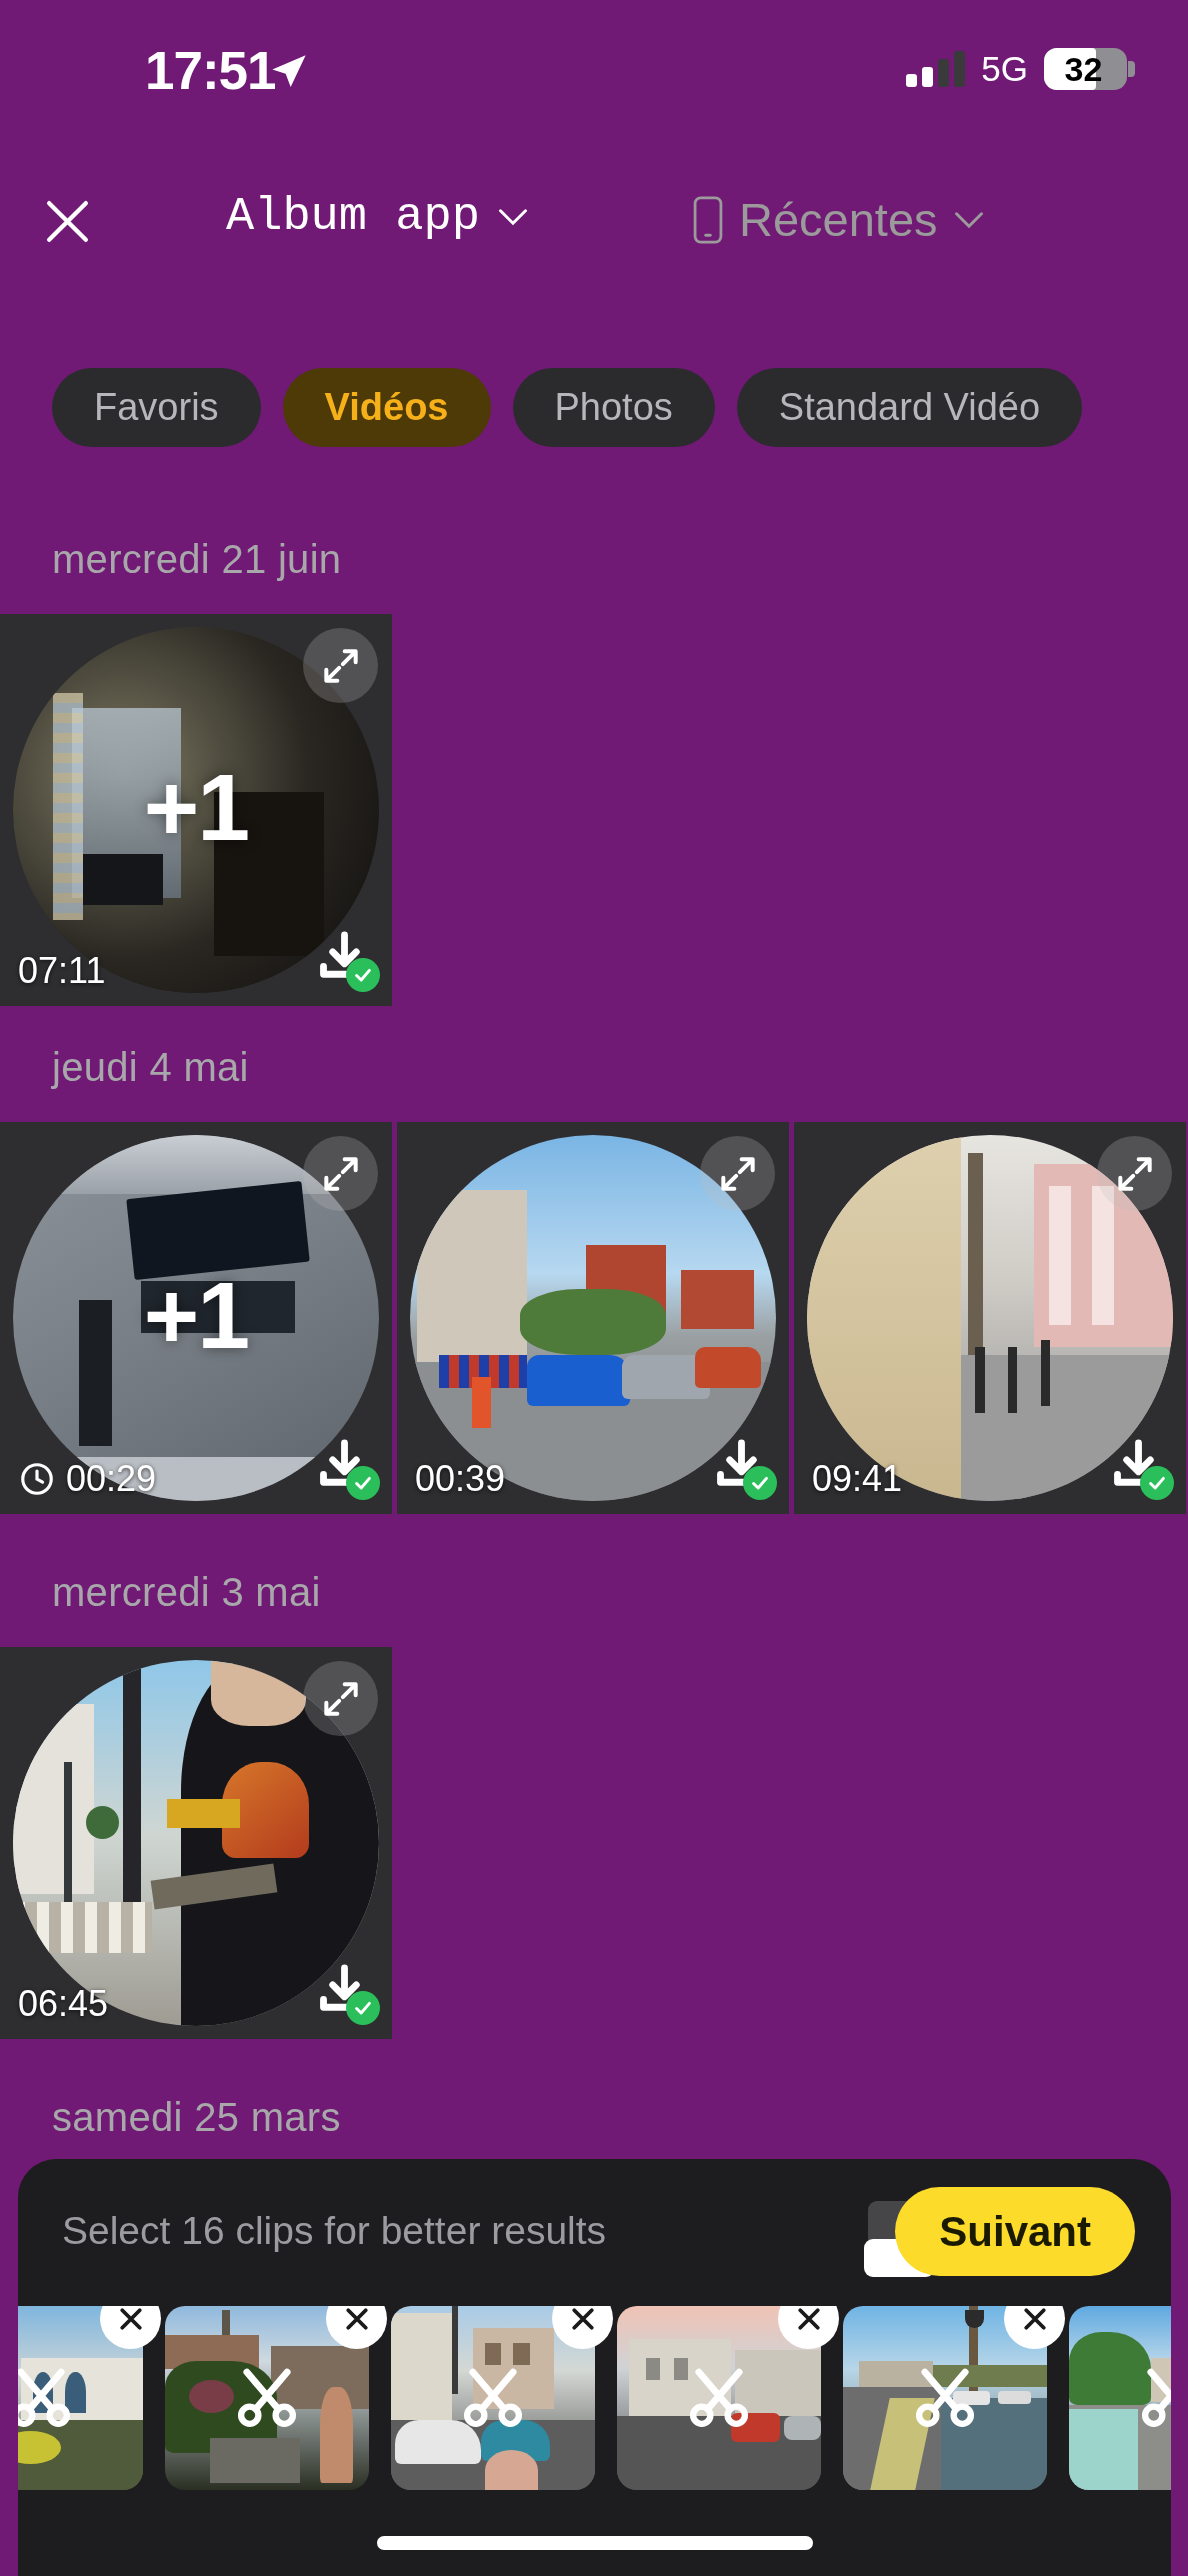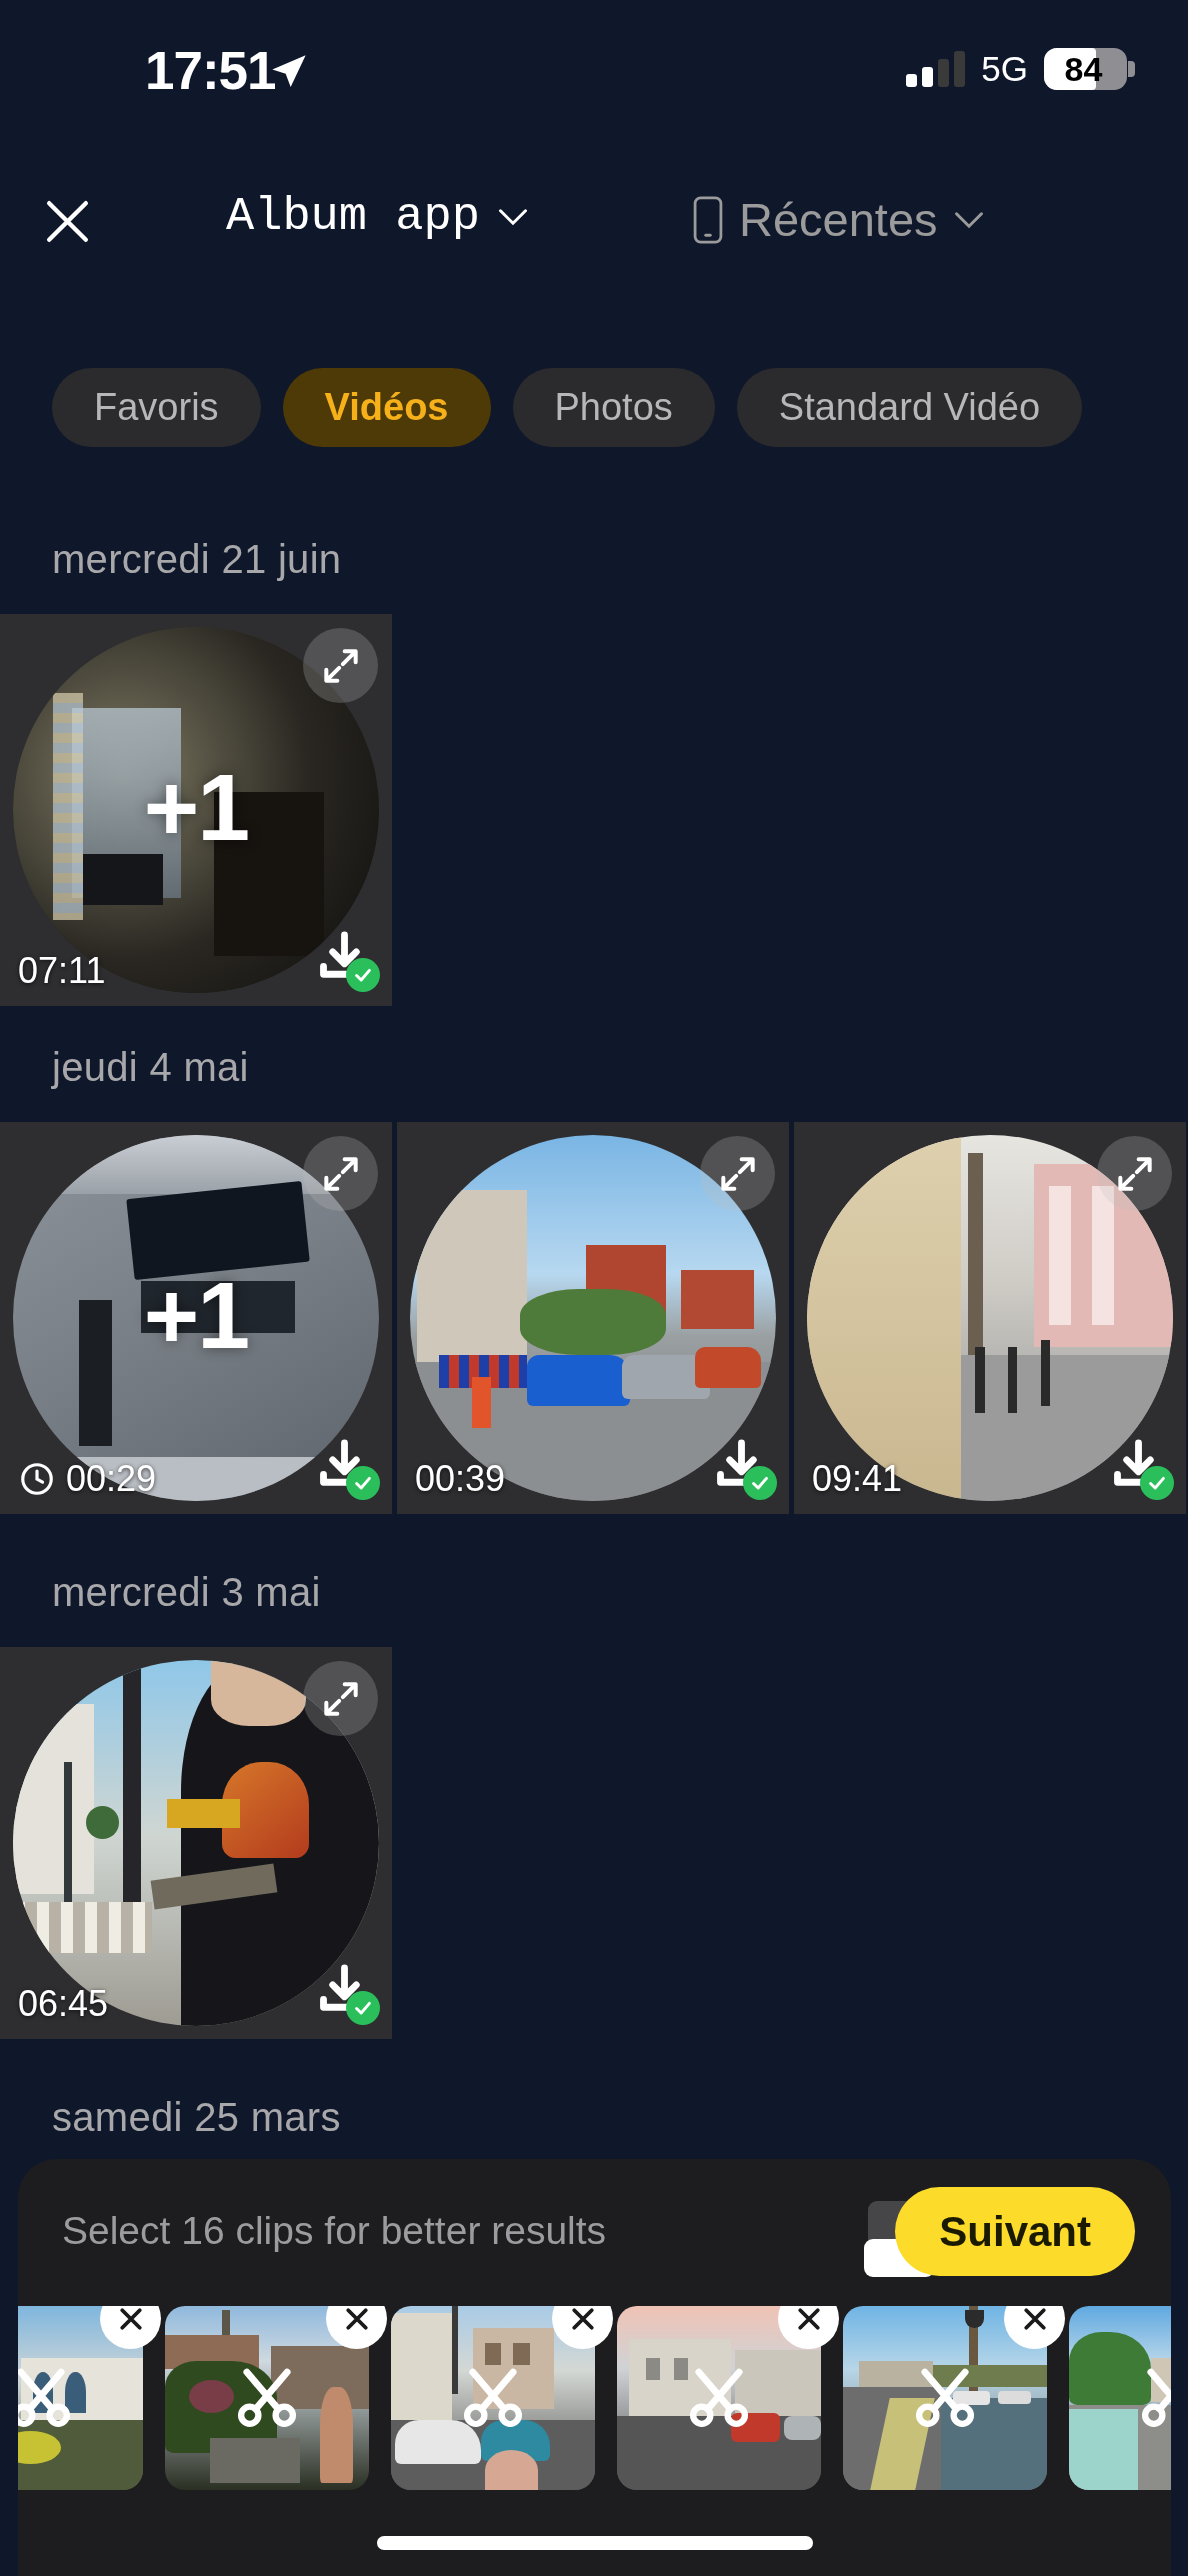--- a/index.html
+++ b/index.html
@@ -2,21 +2,21 @@
 <html><head>
 <meta charset="utf-8">
 <style>
   * { box-sizing: border-box; margin: 0; padding: 0; }
   html, body {
     width: 1188px; height: 2576px;
     background: #000;
     font-family: "Liberation Sans", sans-serif;
     overflow: hidden;
   }
-  #app { position: relative; width: 1188px; height: 2576px; background: #0f172a; }
+  #app { position: relative; width: 1188px; height: 2576px; background: #701a75; }
 
   
   .statusbar { position: absolute; top: 0; left: 0; width: 1188px; height: 129px; }
   .sb-time {
     position: absolute; left: 145px; top: 40px;
     font-size: 53px; font-weight: 600; color: #fff; letter-spacing: -1px;
   }
   .sb-loc { position: absolute; left: 269px; top: 52px; width: 40px; height: 40px; }
   .sb-right { position: absolute; right: 61px; top: 48px; display: flex; align-items: center; gap: 16px; }
   .bars { display: flex; align-items: flex-end; gap: 5px; height: 36px; }
@@ -167,21 +167,21 @@
     <div class="sb-right">
       <div class="bars">
         <i class="on"></i>
           <i class="on"></i>
           <i></i>
           <i></i>
       </div>
       <div class="sb-net">5G</div>
       <div class="batt">
         <div class="fill"></div>
-        <div class="pct">84</div>
+        <div class="pct">32</div>
         <div class="cap"></div>
       </div>
     </div>
   </div>
 
   <div class="header">
     <div class="close-btn">
       <svg width="55" height="55" viewBox="0 0 24 24">
         <path d="M4 4 L20 20 M20 4 L4 20" stroke="#fff" stroke-width="1.9" stroke-linecap="round" fill="none"></path>
       </svg>

